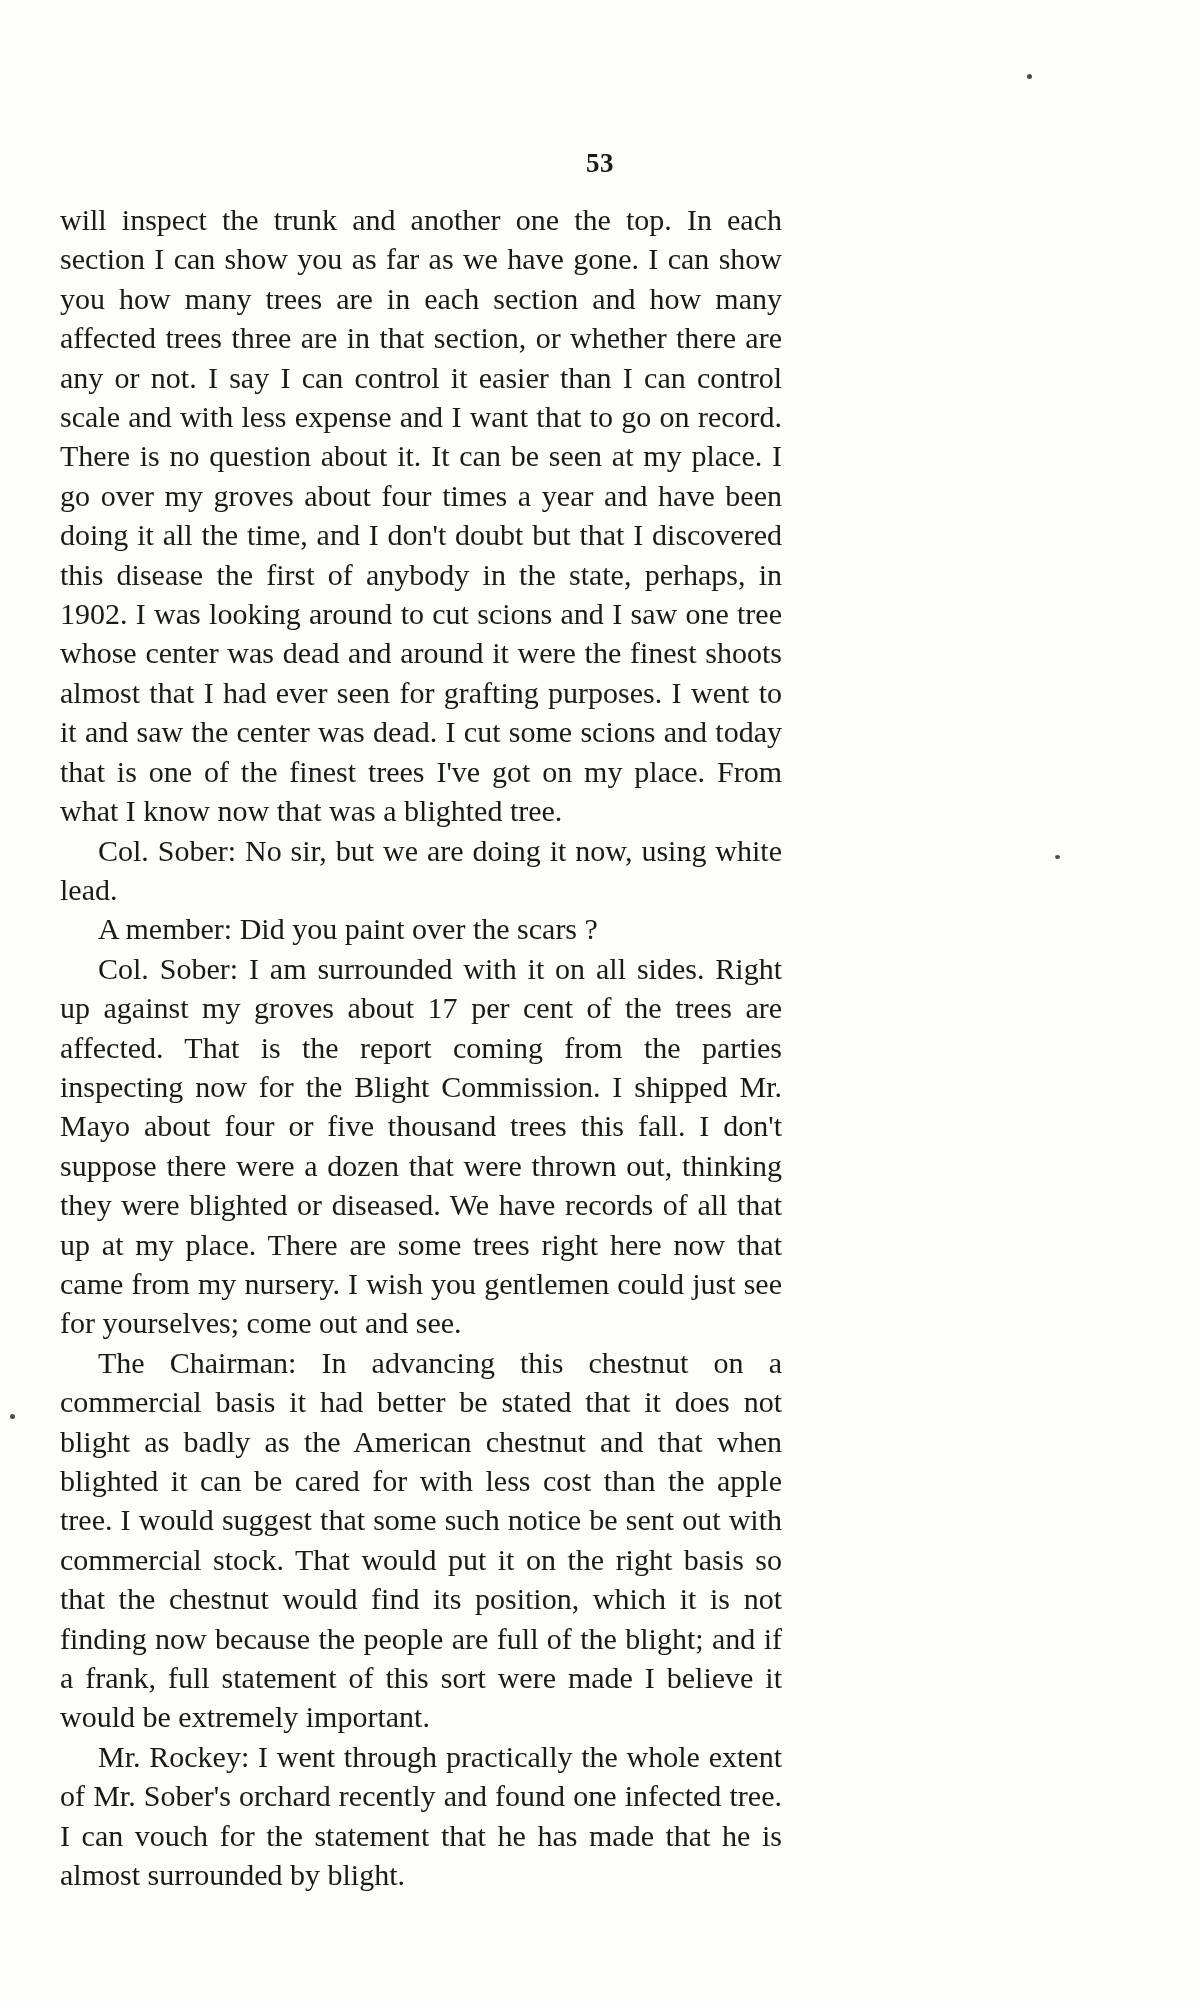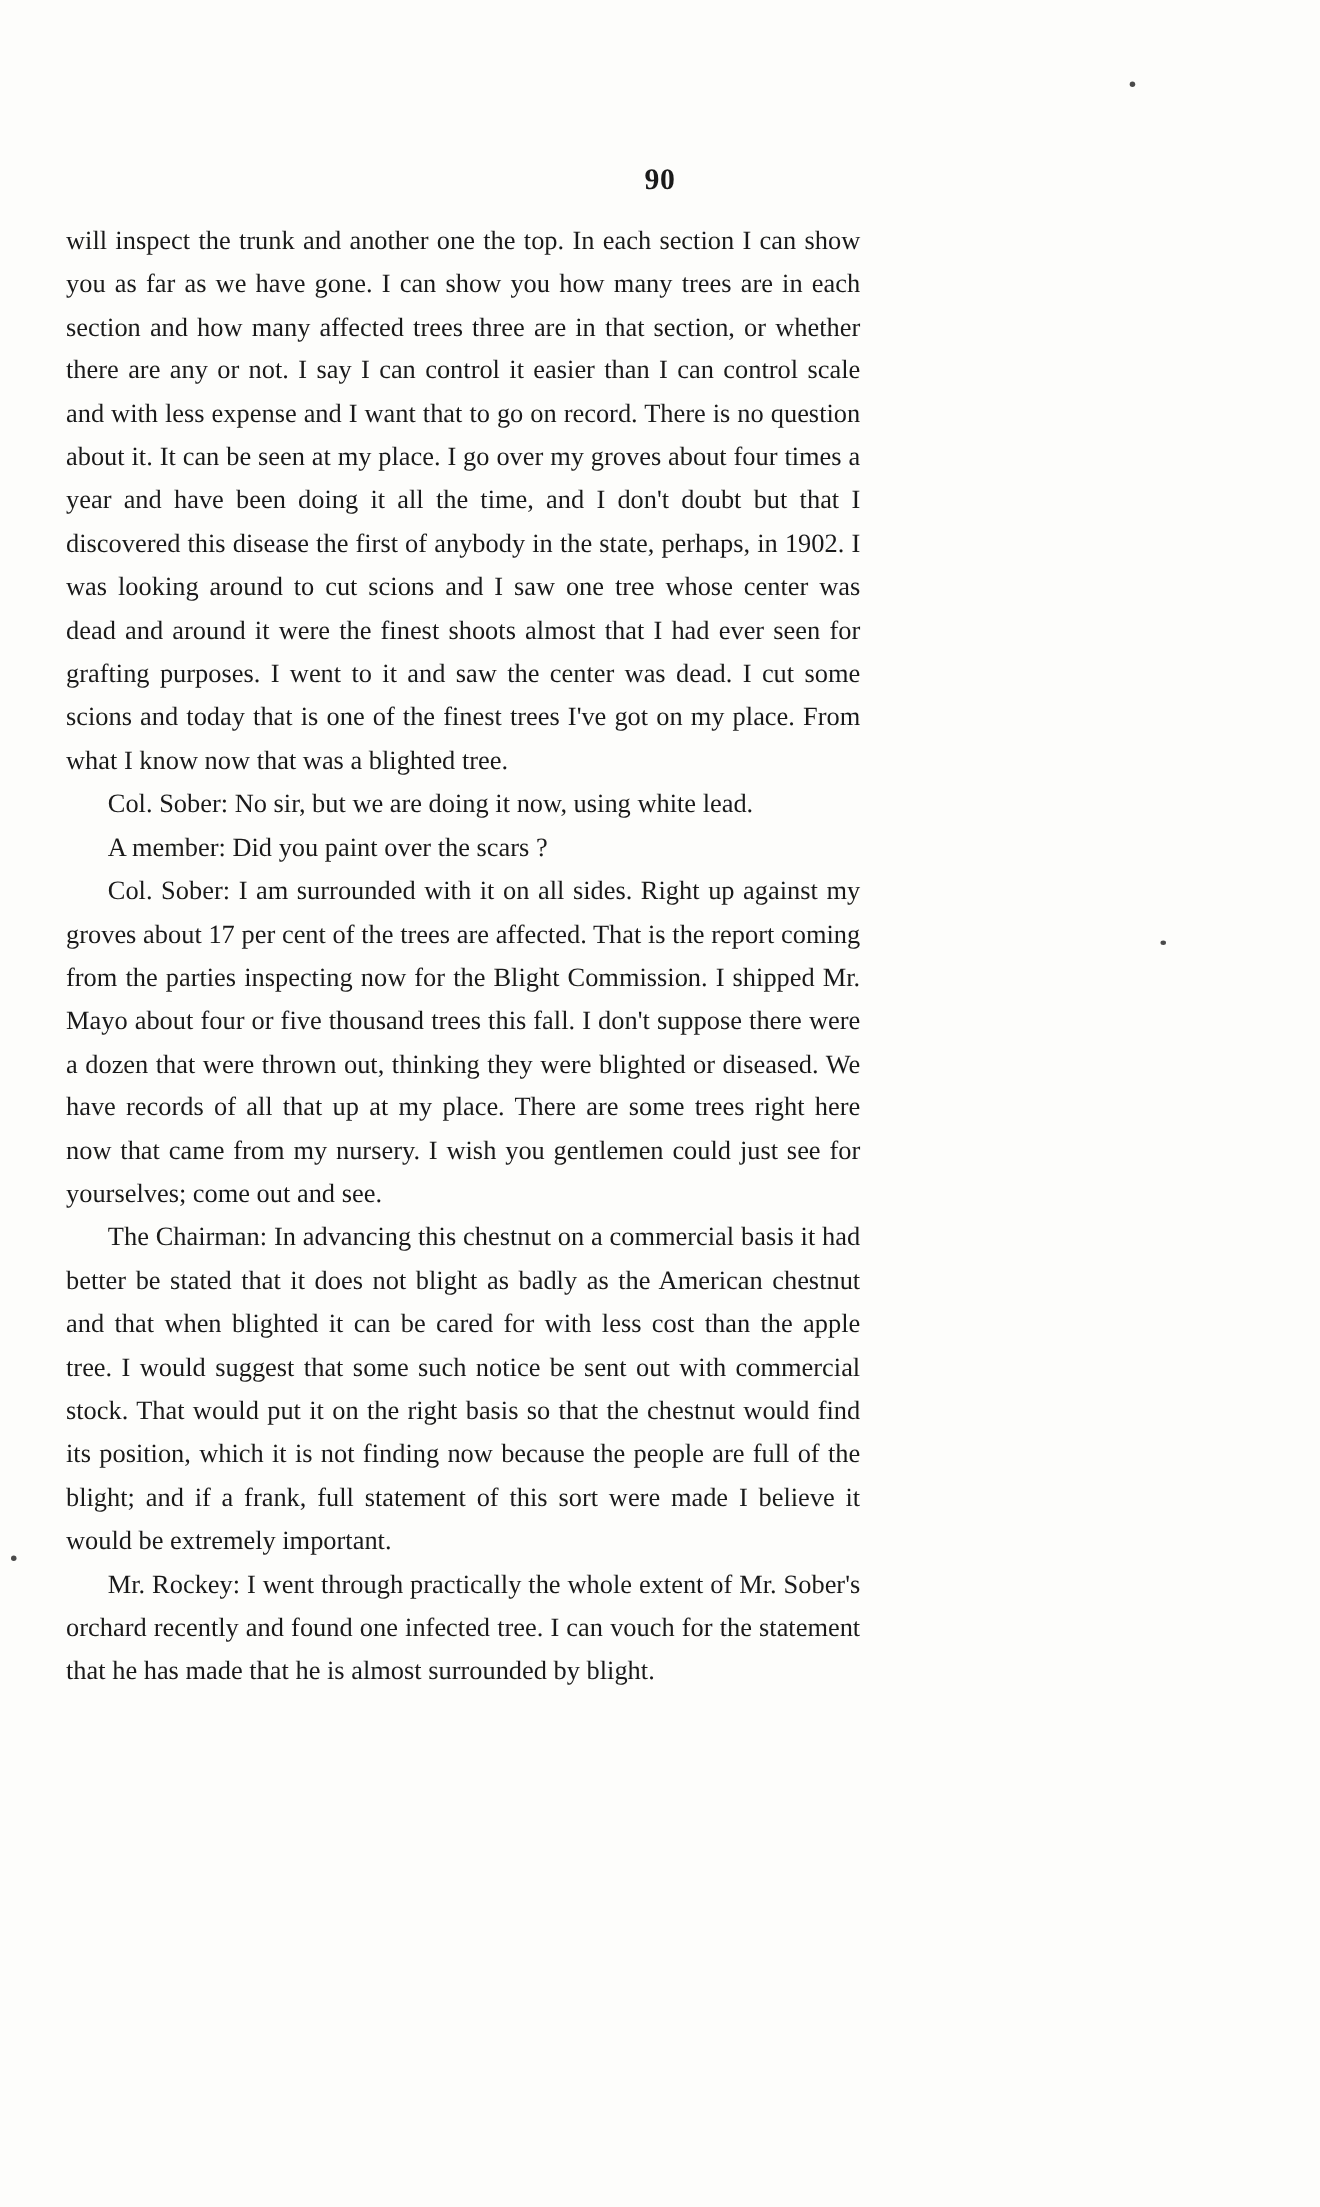--- a/index.html
+++ b/index.html
@@ -29,21 +29,21 @@
     text-align: center;
     font-size: 27px;
     font-weight: bold;
     letter-spacing: 0.5px;
   }
   .text-column {
     position: absolute;
     top: 200px;
     left: 60px;
     width: 722px;
-    font-size: 24px;
+    font-size: 30px;
     line-height: 39.4px;
     text-align: justify;
     text-justify: inter-word;
     hyphens: none;
   }
   .para {
     margin: 0;
     text-indent: 0;
   }
   .para.indent {
@@ -56,21 +56,21 @@
   }
   .speck-1 { left: 1027px; top: 74px; width: 5px; height: 5px; }
   .speck-2 { left: 1055px; top: 855px; width: 5px; height: 4px; }
   .speck-3 { left: 10px;  top: 1414px; width: 5px; height: 5px; }
 </style>
 </head>
 <body>
 
 <div class="page">
 
-  <div class="page-number">90</div>
+  <div class="page-number">53</div>
 
   <div class="text-column">
     <p class="para">will inspect the trunk and another one the top.   In each section I can show you as far as we have gone.   I can show you how many trees are in each section and how many affected trees three are in that section, or whether there are any or not.   I say I can control it easier than I can control scale and with less expense and I want that to go on record.   There is no question about it.   It can be seen at my place.   I go over my groves about four times a year and have been doing it all the time, and I don't doubt but that I discovered this disease the first of anybody in the state, perhaps, in 1902.   I was looking around to cut scions and I saw one tree whose center was dead and around it were the finest shoots almost that I had ever seen for grafting purposes.   I went to it and saw the center was dead.   I cut some scions and today that is one of the finest trees I've got on my place.   From what I know now that was a blighted tree.</p>
     <p class="para indent">Col. Sober:   No sir, but we are doing it now, using white lead.</p>
     <p class="para indent">A member:   Did you paint over the scars ?</p>
     <p class="para indent">Col. Sober:   I am surrounded with it on all sides.   Right up against my groves about 17 per cent of the trees are affected. That is the report coming from the parties inspecting now for the Blight Commission.   I shipped Mr. Mayo about four or five thousand trees this fall.   I don't suppose there were a dozen that were thrown out, thinking they were blighted or diseased. We have records of all that up at my place.   There are some trees right here now that came from my nursery.   I wish you gentlemen could just see for yourselves; come out and see.</p>
     <p class="para indent">The Chairman:   In advancing this chestnut on a commercial basis it had better be stated that it does not blight as badly as the American chestnut and that when blighted it can be cared for with less cost than the apple tree.   I would suggest that some such notice be sent out with commercial stock.   That would put it on the right basis so that the chestnut would find its position, which it is not finding now because the people are full of the blight;  and if a frank, full statement of this sort were made I believe it would be extremely important.</p>
     <p class="para indent">Mr. Rockey:   I went through practically the whole extent of Mr. Sober's orchard recently and found one infected tree. I can vouch for the statement that he has made that he is almost surrounded by blight.</p>
   </div>
 

